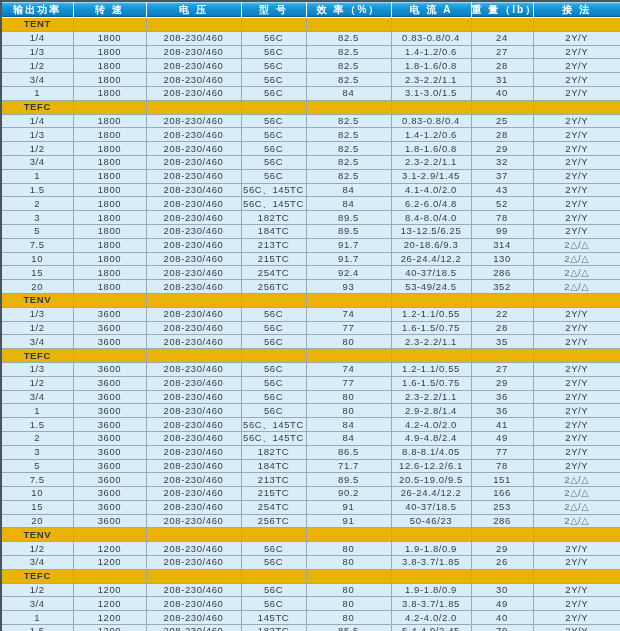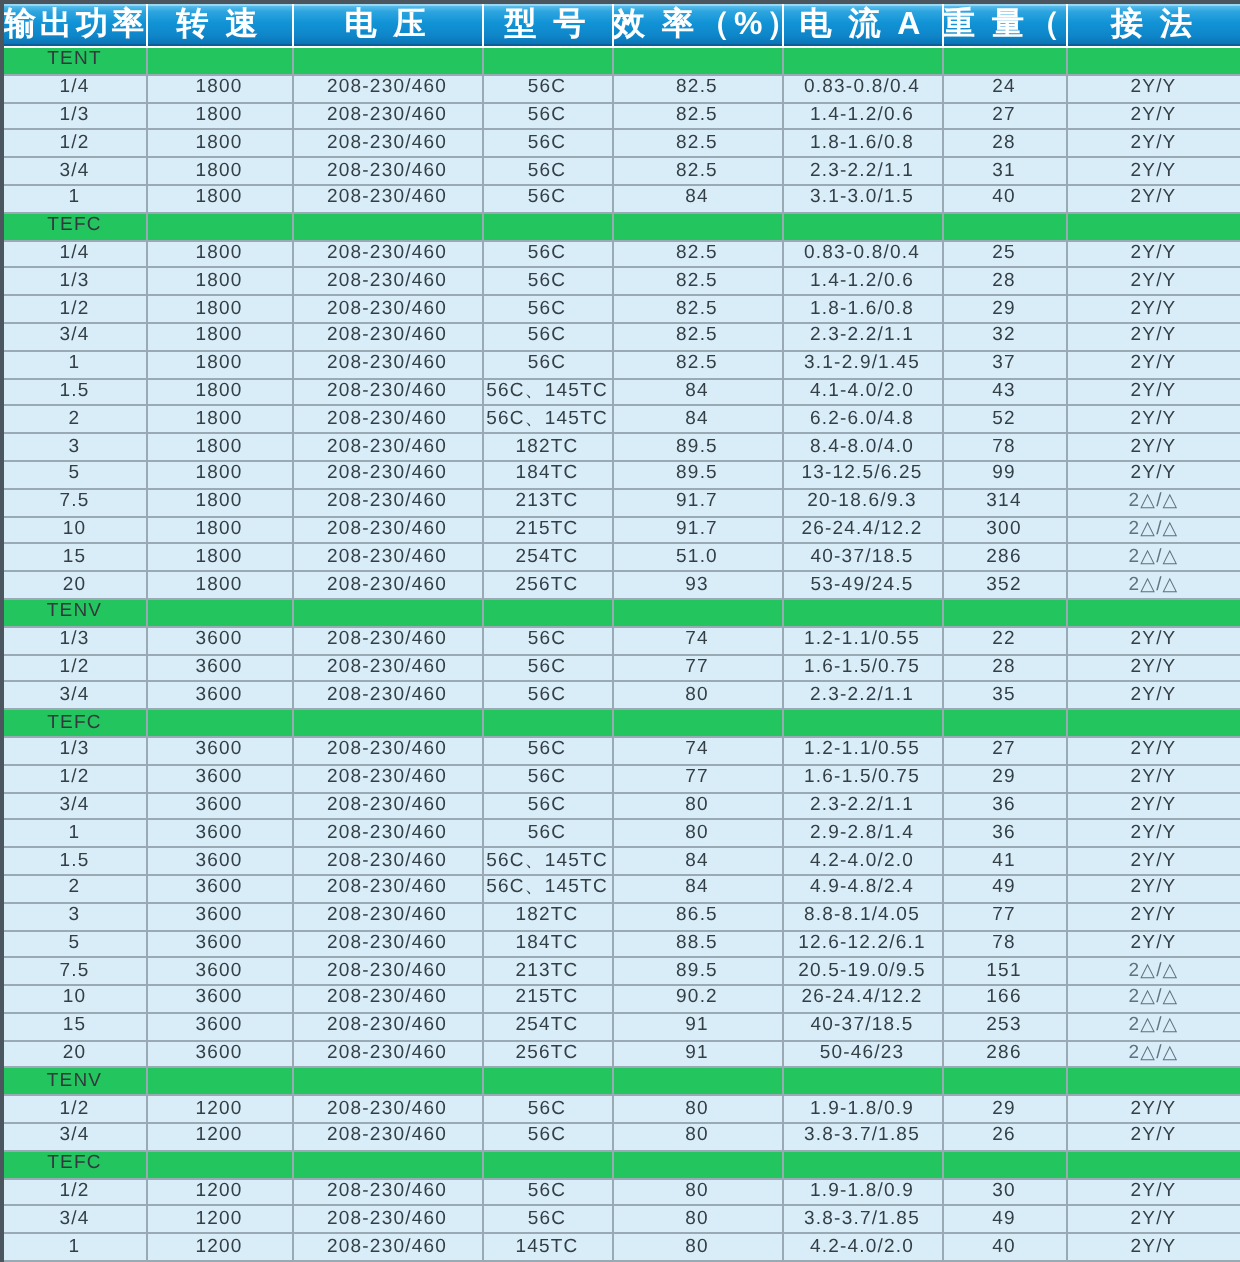--- a/index.html
+++ b/index.html
@@ -10,21 +10,21 @@
   }
   table{
     border-collapse:collapse;
     table-layout:fixed;
     width:620px;
     border:2px solid #4a555d;
   }
   th{
     height:15px;
     padding:0;
-    font-size:16px;
+    font-size:10px;
     font-weight:bold;
     color:#ffffff;
     letter-spacing:2px;
     text-align:center;
     border:1px solid #fdfdfd;
     background:linear-gradient(180deg,#6ac6ee 0%,#2da5e0 18%,#1193d6 45%,#0e86c9 75%,#0a6fb2 100%);
     box-shadow:inset 0 1px 0 rgba(255,255,255,.35), inset 0 -1px 0 #0a5f98;
     overflow:hidden;
     white-space:nowrap;
   }
@@ -34,22 +34,23 @@
     padding:0;
     font-size:9.5px;
     text-align:center;
     color:#333e45;
     letter-spacing:.6px;
     border:1px solid #9aaab4;
     background:#d9edf8;
     white-space:nowrap;
   }
   tr.section-row td{
-    background:#22c55e;
+    background:#eab308;
     color:#33383c;
+    font-weight:bold;
   }
   td.model{position:relative;}
   td.model span{
     position:absolute;left:50%;top:50%;
     transform:translate(-50%,-50%);
     white-space:nowrap;
   }
   td.delta{color:#5f7280;}
 </style>
 </head>
@@ -281,31 +282,31 @@
       </tr>
       <tr class="data-row">
         <td>10</td>
         <td>1800</td>
         <td>208-230/460</td>
         <td class="model">
           <span>215TC</span>
         </td>
         <td>91.7</td>
         <td>26-24.4/12.2</td>
-        <td>300</td>
+        <td>130</td>
         <td class="delta">2△/△</td>
       </tr>
       <tr class="data-row">
         <td>15</td>
         <td>1800</td>
         <td>208-230/460</td>
         <td class="model">
           <span>254TC</span>
         </td>
-        <td>51.0</td>
+        <td>92.4</td>
         <td>40-37/18.5</td>
         <td>286</td>
         <td class="delta">2△/△</td>
       </tr>
       <tr class="data-row">
         <td>20</td>
         <td>1800</td>
         <td>208-230/460</td>
         <td class="model">
           <span>256TC</span>
@@ -455,21 +456,21 @@
         <td>77</td>
         <td>2Y/Y</td>
       </tr>
       <tr class="data-row">
         <td>5</td>
         <td>3600</td>
         <td>208-230/460</td>
         <td class="model">
           <span>184TC</span>
         </td>
-        <td>88.5</td>
+        <td>71.7</td>
         <td>12.6-12.2/6.1</td>
         <td>78</td>
         <td>2Y/Y</td>
       </tr>
       <tr class="data-row">
         <td>7.5</td>
         <td>3600</td>
         <td>208-230/460</td>
         <td class="model">
           <span>213TC</span>

